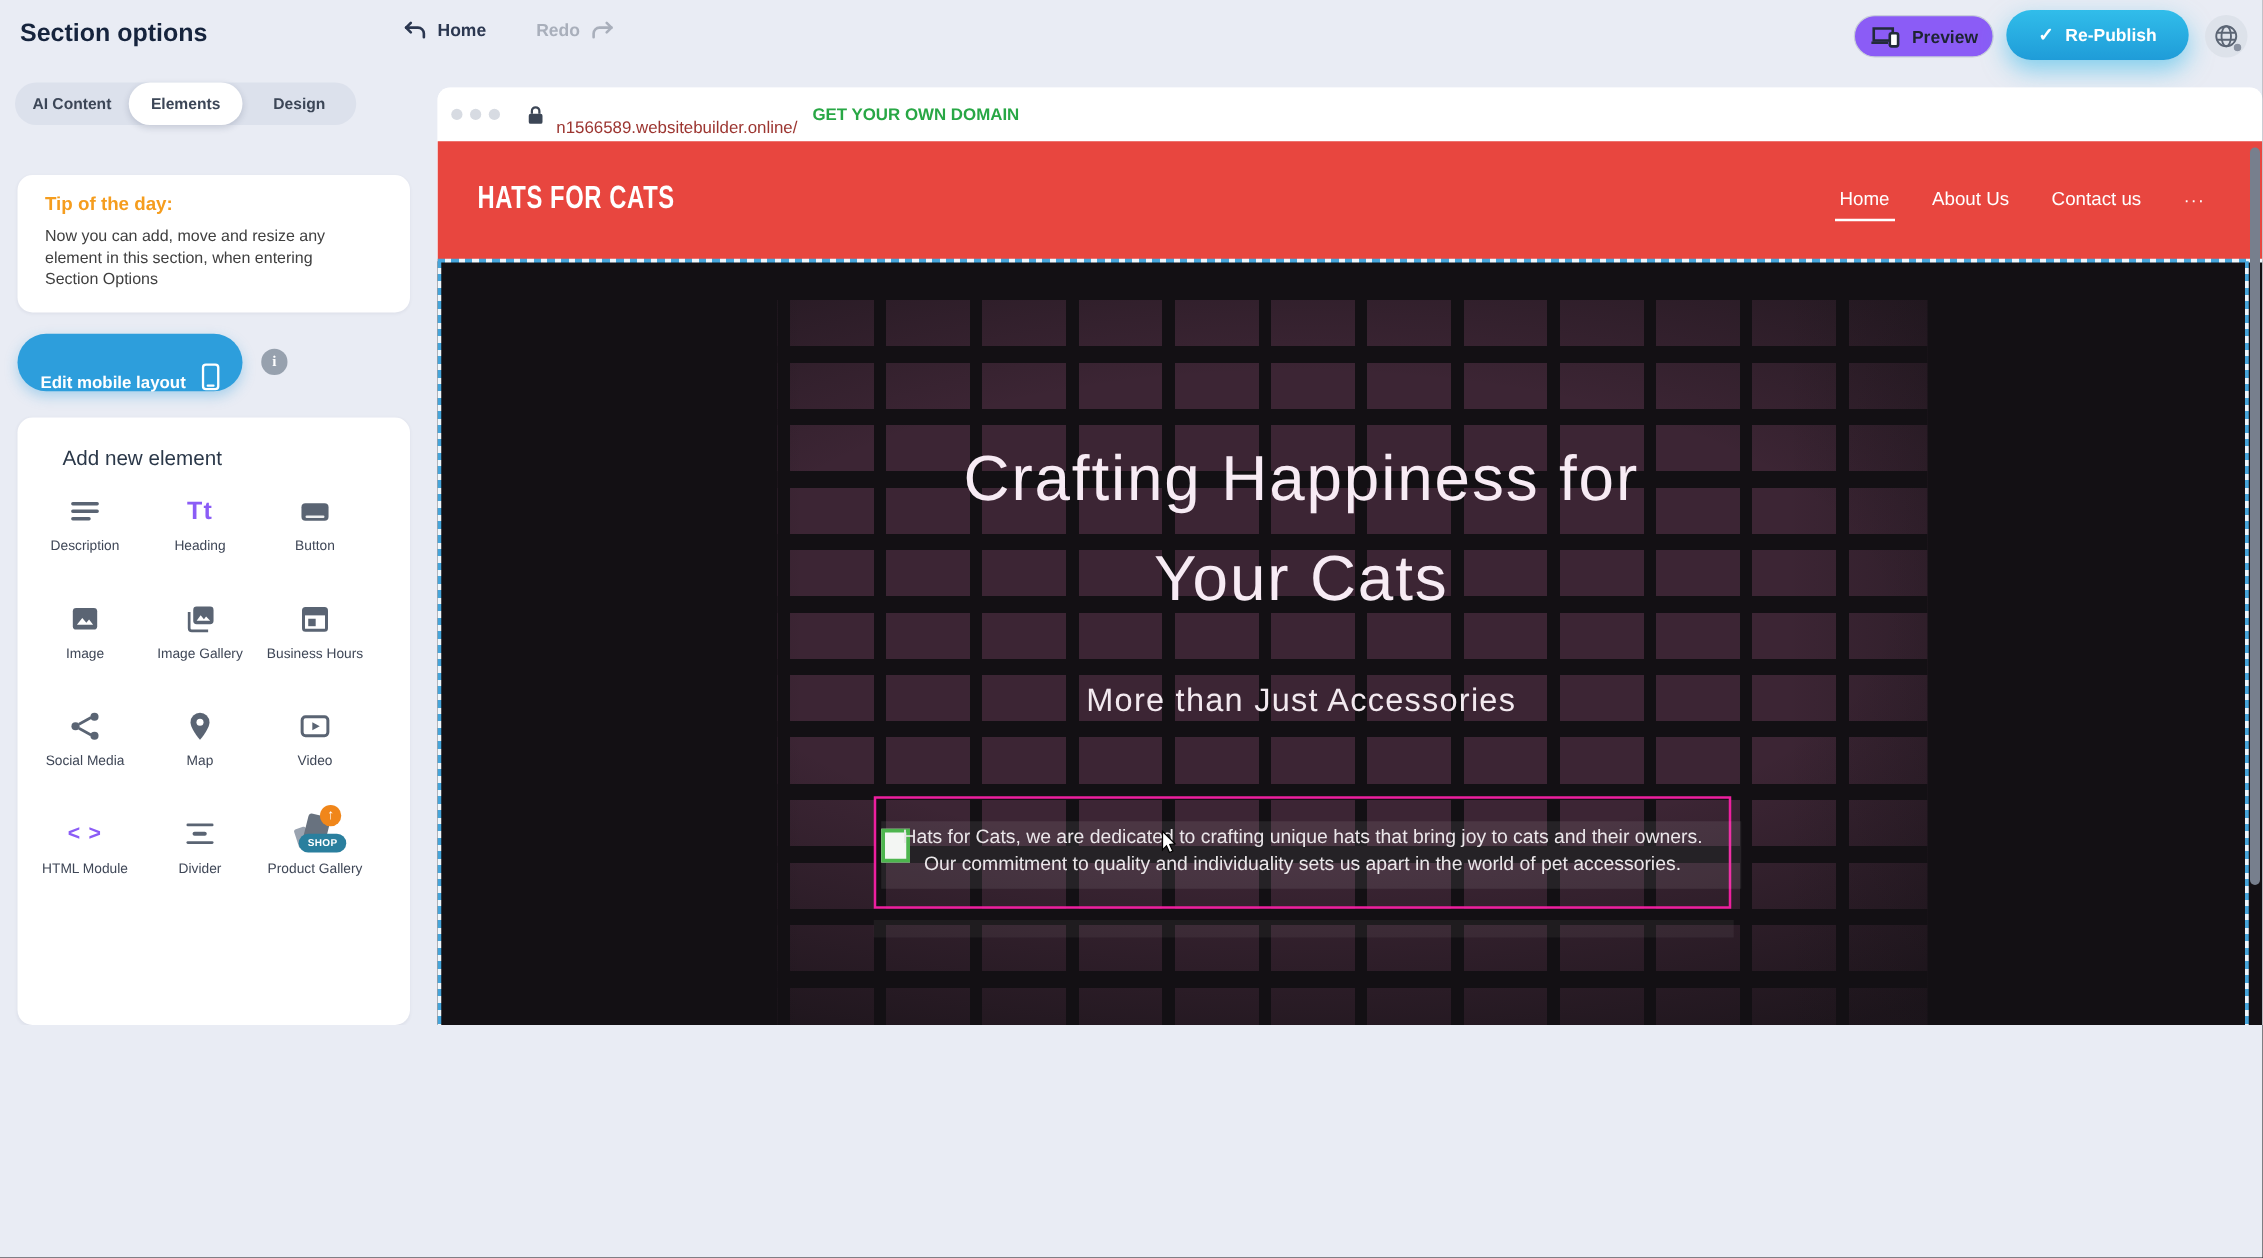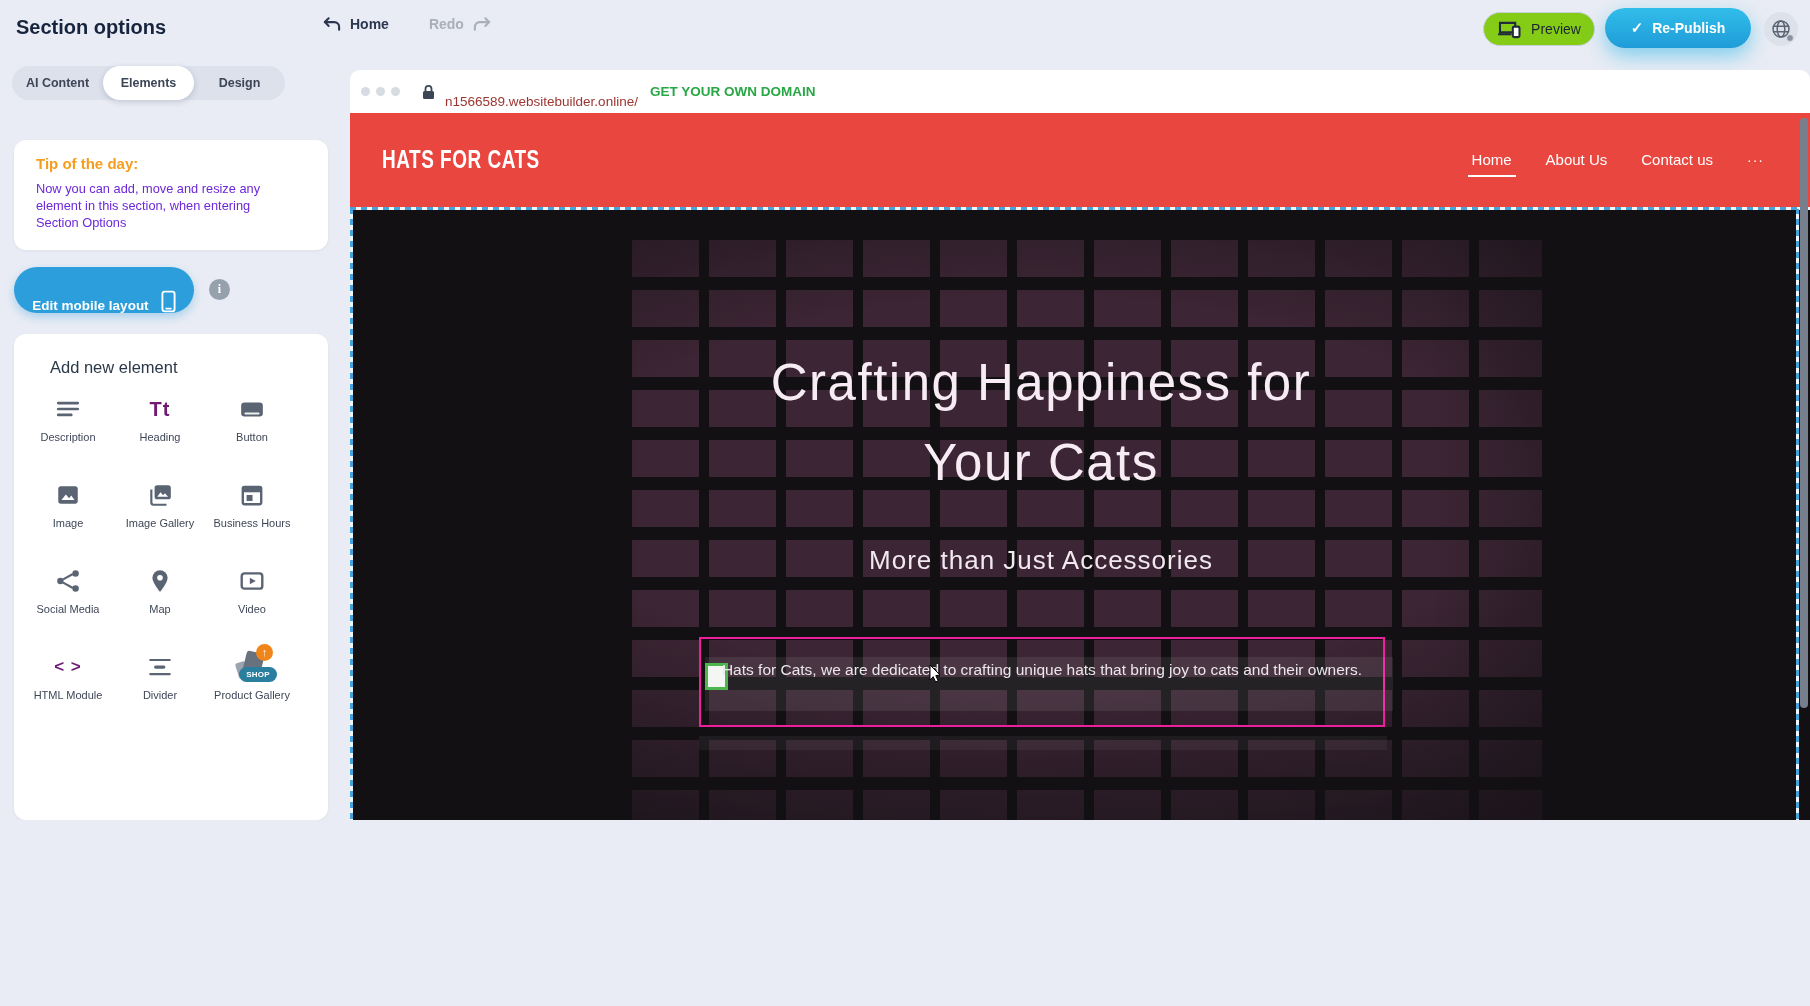--- a/index.html
+++ b/index.html
@@ -5,41 +5,41 @@
   html,body{margin:0;padding:0;background:#e9ecf4;font-family:"Liberation Sans",sans-serif;}
   .stage{position:relative;width:1810px;height:820px;overflow:hidden;background:#e9ecf4;}
   .abs{position:absolute;}
 
   
   .page-title{left:16px;top:16px;font-size:20px;font-weight:700;color:#16243d;}
   .undo-redo{left:322px;top:16px;display:flex;align-items:center;gap:9px;}
   .ur-label{font-size:14px;font-weight:700;color:#2b3750;}
   .ur-label.disabled{color:#a9afbb;}
   .pill-btn{display:flex;align-items:center;justify-content:center;gap:9px;border-radius:22px;cursor:pointer;}
-  .preview-btn{left:1483px;top:12px;width:110px;height:32px;background:#84cc16;border:1.5px solid #c8cedA;color:#1d2433;font-size:14px;font-weight:400;}
+  .preview-btn{left:1483px;top:12px;width:110px;height:32px;background:#8b5cf6;border:1.5px solid #c8cedA;color:#1d2433;font-size:14px;font-weight:700;}
   .republish-btn{left:1605px;top:8px;width:146px;height:40px;background:linear-gradient(180deg,#31bdea,#1f9cd8);color:#fff;font-size:14px;font-weight:700;box-shadow:0 8px 20px rgba(41,182,232,.55);}
   .globe-btn{left:1764px;top:12px;width:34px;height:34px;border-radius:50%;background:#dde2ea;display:flex;align-items:center;justify-content:center;}
   .globe-dot{position:absolute;right:4px;bottom:4px;width:6px;height:6px;border-radius:50%;background:#8b93a2;border:1px solid #dde2ea;}
 
   
   .tabs{left:12px;top:66px;width:273px;height:34px;border-radius:17px;background:#dce1ec;display:flex;align-items:center;}
   .tab{flex:1;text-align:center;font-size:12.5px;font-weight:700;color:#3c4657;line-height:34px;border-radius:17px;cursor:pointer;}
   .tab.active{background:#fff;height:34px;box-shadow:0 2px 6px rgba(30,40,70,.18);}
   .card{background:#fff;border-radius:12px;box-shadow:0 1px 3px rgba(30,40,70,.06);}
   .tip-card{left:14px;top:140px;width:314px;height:110px;}
   .tip-title{left:36px;top:155px;font-size:15px;font-weight:700;color:#f59d1e;}
-  .tip-body{left:36px;top:180px;width:258px;font-size:12.8px;line-height:17px;color:#6d28d9;}
+  .tip-body{left:36px;top:180px;width:258px;font-size:12.8px;line-height:17px;color:#404040;}
   .edit-mobile{left:14px;top:267px;width:180px;height:46px;border-radius:23px;background:#2d9edc;display:flex;align-items:flex-end;justify-content:center;gap:12px;color:#fff;font-size:13.5px;font-weight:700;cursor:pointer;box-shadow:0 4px 10px rgba(45,158,220,.35);}
   .info-btn{left:209px;top:279px;width:21px;height:21px;border-radius:50%;background:#97a1ae;display:flex;align-items:center;justify-content:center;}
   .add-card{left:14px;top:334px;width:314px;height:486px;}
   .add-title{left:50px;top:358px;font-size:16.5px;color:#2b3849;}
   .el-grid{left:22px;top:392px;width:276px;display:flex;flex-wrap:wrap;}
   .el-item{width:92px;height:86px;display:flex;flex-direction:column;align-items:center;cursor:pointer;}
   .el-icon{height:34px;display:flex;align-items:center;justify-content:center;color:#5a6473;}
-  .el-glyph{font-size:20px;font-weight:700;color:#701a75;letter-spacing:1px;}
+  .el-glyph{font-size:20px;font-weight:700;color:#8b5cf6;letter-spacing:1px;}
   .el-label{margin-top:5px;font-size:11px;line-height:13px;color:#3f4757;text-align:center;width:84px;}
   .pg-icon{position:relative;width:34px;height:34px;}
   .pg-back{position:absolute;left:2px;top:12px;width:10px;height:16px;background:#9aa3b0;transform:rotate(-18deg);border-radius:2px;}
   .pg-card{position:absolute;left:9px;top:2px;width:18px;height:26px;background:#68727f;border-radius:3px;transform:rotate(14deg);}
   .pg-arrow{position:absolute;right:-4px;top:-6px;width:17px;height:17px;border-radius:50%;background:#f0861a;color:#fff;font-size:11px;font-weight:700;text-align:center;line-height:17px;}
   .pg-shop{position:absolute;right:-8px;bottom:2px;background:#2a7f9e;color:#fff;font-size:8px;font-weight:700;padding:3px 7px;border-radius:9px;letter-spacing:.3px;}
   .side-divider{left:14px;top:936px;width:314px;height:1px;background:#9aa0ab;}
   .done-btn{left:13px;top:961px;width:115px;height:41px;border-radius:21px;background:#2e9edd;color:#fff;font-size:14px;font-weight:700;display:flex;align-items:center;justify-content:center;cursor:pointer;box-shadow:0 4px 10px rgba(45,158,220,.35);}
 
   
@@ -352,20 +352,21 @@
           <div>Your Cats</div>
         </div>
         <div class="hero-sub">More than Just Accessories</div>
       </div>
       <div class="band-shadow"></div>
       <div class="sel-box">
         <div class="sel-band"></div>
         <div class="sel-handle"></div>
         <div class="sel-par">
           <div>Hats for Cats, we are dedicated to crafting unique hats that bring joy to cats and their owners.</div>
+          <div>Our commitment to quality and individuality sets us apart in the world of pet accessories.</div>
         </div>
       </div>
       <div class="cursor">
         <svg width="14" height="20">
             <path d="M1 1l10 10-4.2.6 2.4 5.2-2.6 1.2-2.4-5.3L1 16z" fill="#fff" stroke="#000" stroke-width="1"></path>
           </svg>
       </div>
     </div>
 
     <div class="abs dash-h" style="left:0;top:137px;width:100%;"></div>

